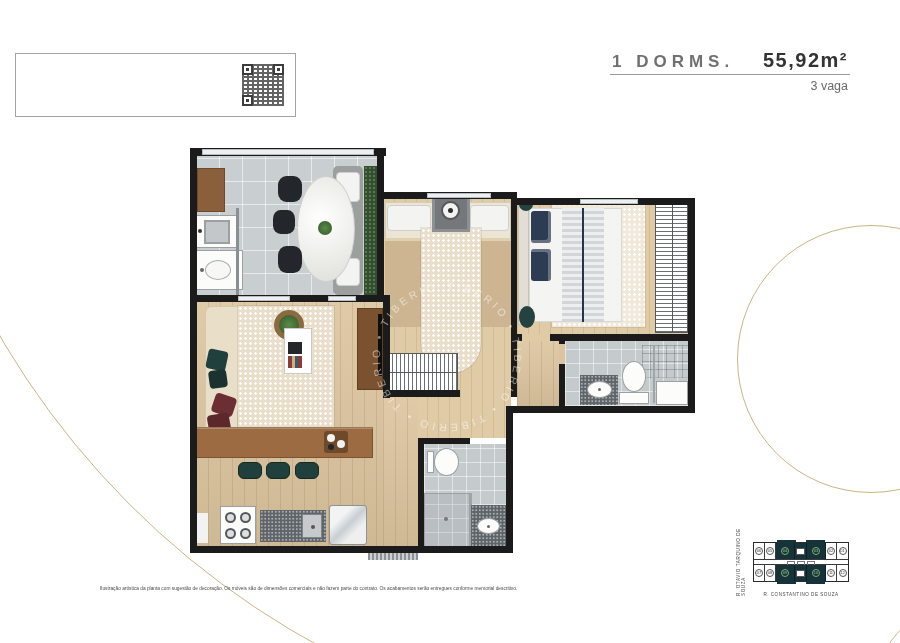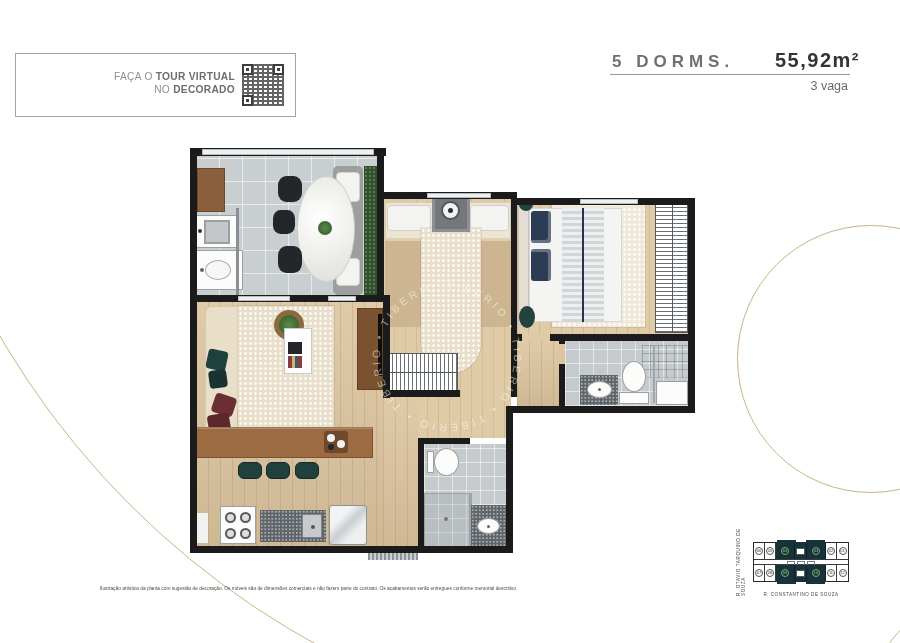--- a/index.html
+++ b/index.html
@@ -46,42 +46,38 @@
   .disc{font-size:8px;color:#4a4a4a;transform:scale(.6);transform-origin:0 0;white-space:nowrap}
 </style>
 </head>
 <body>
 
 <div class="gold" style="left:-113px;top:-907px;width:1652px;height:1652px"></div>
 <div class="gold" style="left:737px;top:225px;width:266px;height:266px"></div>
 <div class="gold" style="left:880px;top:614px;width:120px;height:120px"></div>
 
 <div class="abs" style="left:15px;top:53px;width:281px;height:64px;border:1px solid #a3a3a3;box-sizing:border-box">
-  <div class="abs" style="right:60px;top:16px;width:170px;text-align:right;font-size:10.2px;line-height:13px;color:#8f8f8f;letter-spacing:.3px">
-    <div><span>FAÇA O </span><b style="color:#6d6d6d">TOUR VIRTUAL</b></div>
-    <div><span>NO </span><b style="color:#6d6d6d">DECORADO</b></div>
-  </div>
   <div class="abs" style="right:9px;top:8px;width:46px;height:46px;background-color:#fff;padding:2px;box-sizing:border-box">
     <div class="abs" style="left:2px;top:2px;right:2px;bottom:2px;
          background-image:repeating-linear-gradient(0deg,#4a4a4a 0 2px,transparent 2px 4px),
                           repeating-linear-gradient(90deg,#4a4a4a 0 2px,transparent 2px 5px);opacity:.85"></div>
     <div class="abs" style="left:2px;top:2px;width:11px;height:11px;border:2.5px solid #3d3d3d;background:#fff;box-sizing:border-box">
         <div class="abs" style="left:1.5px;top:1.5px;width:3px;height:3px;background:#3d3d3d"></div>
       </div>
     <div class="abs" style="right:2px;top:2px;width:11px;height:11px;border:2.5px solid #3d3d3d;background:#fff;box-sizing:border-box">
         <div class="abs" style="left:1.5px;top:1.5px;width:3px;height:3px;background:#3d3d3d"></div>
       </div>
     <div class="abs" style="left:2px;bottom:2px;width:11px;height:11px;border:2.5px solid #3d3d3d;background:#fff;box-sizing:border-box">
         <div class="abs" style="left:1.5px;top:1.5px;width:3px;height:3px;background:#3d3d3d"></div>
       </div>
   </div>
 </div>
 
-<div class="abs" style="left:612px;top:52px;font-size:17px;letter-spacing:5px;color:#707070;font-weight:bold">5 DORMS.</div>
-<div class="abs" style="right:40px;top:49px;font-size:20px;color:#333;font-weight:bold;letter-spacing:1.5px">55,92m²</div>
+<div class="abs" style="left:612px;top:52px;font-size:17px;letter-spacing:5px;color:#707070;font-weight:bold">1 DORMS.</div>
+<div class="abs" style="right:52px;top:49px;font-size:20px;color:#333;font-weight:bold;letter-spacing:1.5px">55,92m²</div>
 <div class="abs" style="left:610px;top:74px;width:240px;height:1px;background:#9a9a9a"></div>
 <div class="abs" style="right:52px;top:79px;font-size:12.5px;color:#6a6a6a">3 vaga</div>
 
 <div class="abs" style="left:190px;top:148px;width:512px;height:415px">
 
   <div class="abs tile" style="left:6px;top:6px;width:183px;height:143px"></div>
   <div class="abs wood2" style="left:193px;top:50px;width:128px;height:240px"></div>
   <div class="abs wood2" style="left:327px;top:56px;width:171px;height:131px"></div>
   <div class="abs wood" style="left:327px;top:193px;width:48px;height:65px"></div>
   <div class="abs btile" style="left:375px;top:193px;width:123px;height:65px"></div>

